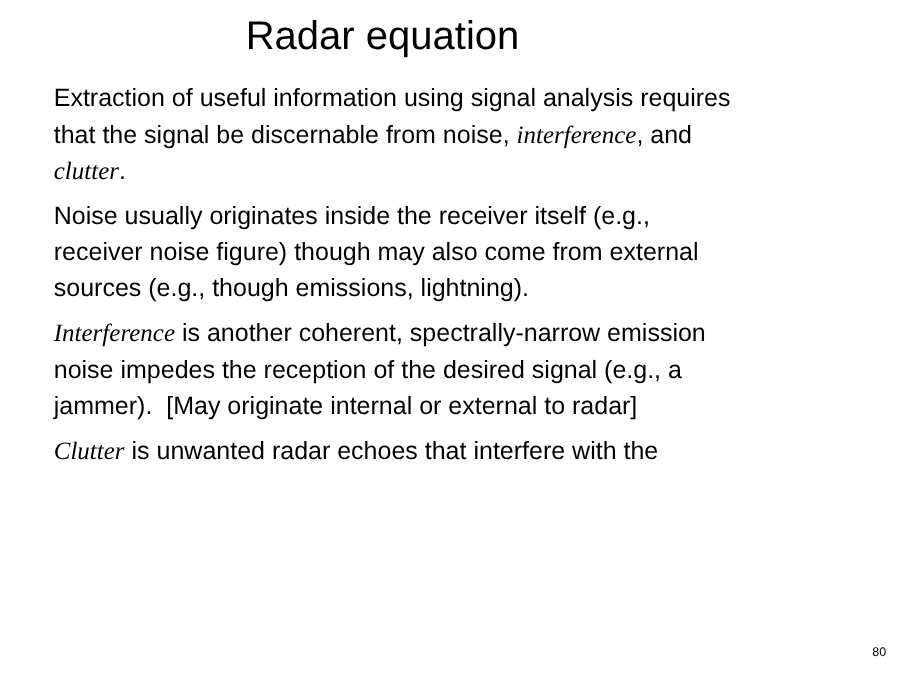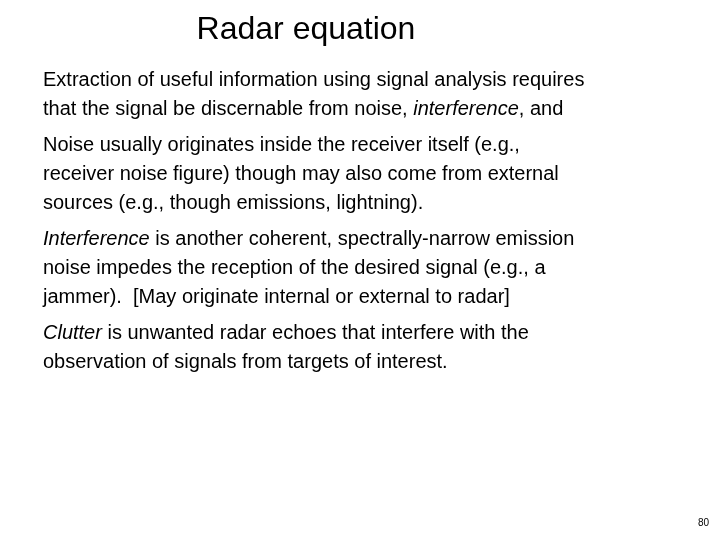--- a/index.html
+++ b/index.html
@@ -29,48 +29,48 @@
       left: 43px;
       top: 65px;
       width: 650px;
     }
     .para {
       font-size: 20px;
       line-height: 29px;
       margin: 0 0 7px 0;
     }
     .para .line { display: block; white-space: nowrap; }
-    .para em { font-style: italic; }
+    .para em { font-style: italic; font-family: Liberation Serif, serif; }
     .page-number {
       position: absolute;
       right: 11px;
       bottom: 12px;
       font-size: 10px;
       line-height: 10px;
     }
   </style>
 </head>
 <body>
 
 <div class="slide-title">Radar equation</div>
 
 <div class="slide-body">
   <p class="para">
     <span class="line"><span>Extraction of useful information using signal analysis requires</span></span>
     <span class="line"><span>that the signal be discernable from noise, </span><em>interference</em><span>, and</span></span>
+    <span class="line"><em>clutter</em><span>.</span></span>
   </p>
   <p class="para">
     <span class="line"><span>Noise usually originates inside the receiver itself (e.g.,</span></span>
     <span class="line"><span>receiver noise figure) though may also come from external</span></span>
     <span class="line"><span>sources (e.g., though emissions, lightning).</span></span>
   </p>
   <p class="para">
     <span class="line"><em>Interference</em><span> is another coherent, spectrally-narrow emission</span></span>
     <span class="line"><span>noise impedes the reception of the desired signal (e.g., a</span></span>
     <span class="line" style="white-space: pre;"><span>jammer).  [May originate internal or external to radar]</span></span>
   </p>
   <p class="para">
     <span class="line"><em>Clutter</em><span> is unwanted radar echoes that interfere with the</span></span>
-    <span class="line"><span>observation of signals from targets of interest.</span></span>
   </p>
 </div>
 
 <div class="page-number">80</div>
 
 </body></html>

